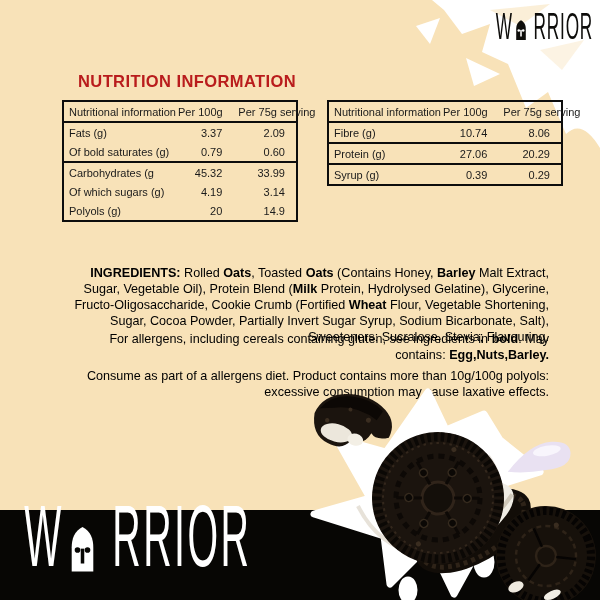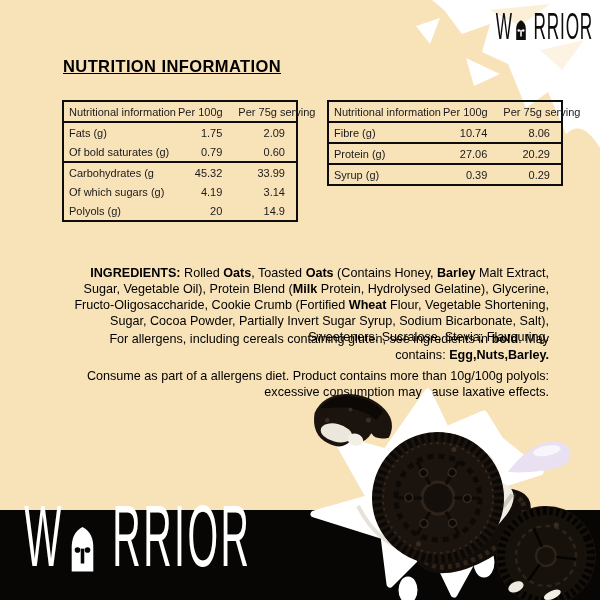--- a/index.html
+++ b/index.html
@@ -14,22 +14,22 @@
   .logo{position:absolute;display:flex;align-items:flex-end;line-height:1;}
   .logo .lt{display:inline-block;transform:scale(0.82,1.8);transform-origin:center bottom;
     font-family:"Liberation Sans",sans-serif;font-weight:400;letter-spacing:1px;}
   .logo-top{top:18px;left:494px;color:#0e0d0b;}
   .logo-top .lt{font-size:21px;}
   .logo-top .helmet{width:12px;height:25px;margin:0 0 1px 0;}
   .logo-bottom{top:522px;left:20px;color:#ffffff;}
   .logo-bottom .lt{font-size:48px;letter-spacing:3px;}
   .logo-bottom .helmet{width:27px;height:56px;margin:0 1px 2px 1px;}
   
-  .title{position:absolute;top:56px;left:62px;margin:1px;font-size:16.5px;font-weight:bold;
-    letter-spacing:0.4px;color:#000000;text-decoration:underline;}
+  .title{position:absolute;top:56px;left:62px;margin:16px;font-size:16.5px;font-weight:bold;
+    letter-spacing:0.4px;color:#b91c1c;}
   
   .tables{position:absolute;top:100px;left:62px;width:487px;display:flex;gap:29px;align-items:flex-start;}
   .ntable{border:2px solid #0d0d0d;background:transparent;flex:0 0 auto;width:232px;font-size:11px;}
   .trow{display:grid;grid-template-columns:47% 26% 27%;}
   .tcell{padding:3.5px 6px 3.5px 5px;white-space:nowrap;}
   .tcell.num{text-align:right;padding-right:11px;}
   .tgroup{border-top:2px solid #0d0d0d;}
   .tgroup:first-child{border-top:none;}
   
   .para{position:absolute;left:62px;width:487px;margin:0;font-size:12.6px;line-height:16px;color:#000000;text-align:right;}
@@ -73,21 +73,21 @@
         <div class="tgroup">
           <div class="trow">
             <div class="tcell">Nutritional information</div>
             <div class="tcell num">Per 100g</div>
             <div class="tcell num">Per 75g serving</div>
           </div>
         </div>
         <div class="tgroup">
           <div class="trow">
             <div class="tcell">Fats (g)</div>
-            <div class="tcell num">1.75</div>
+            <div class="tcell num">3.37</div>
             <div class="tcell num">2.09</div>
           </div>
           <div class="trow">
             <div class="tcell">Of bold saturates (g)</div>
             <div class="tcell num">0.79</div>
             <div class="tcell num">0.60</div>
           </div>
         </div>
         <div class="tgroup">
           <div class="trow">

